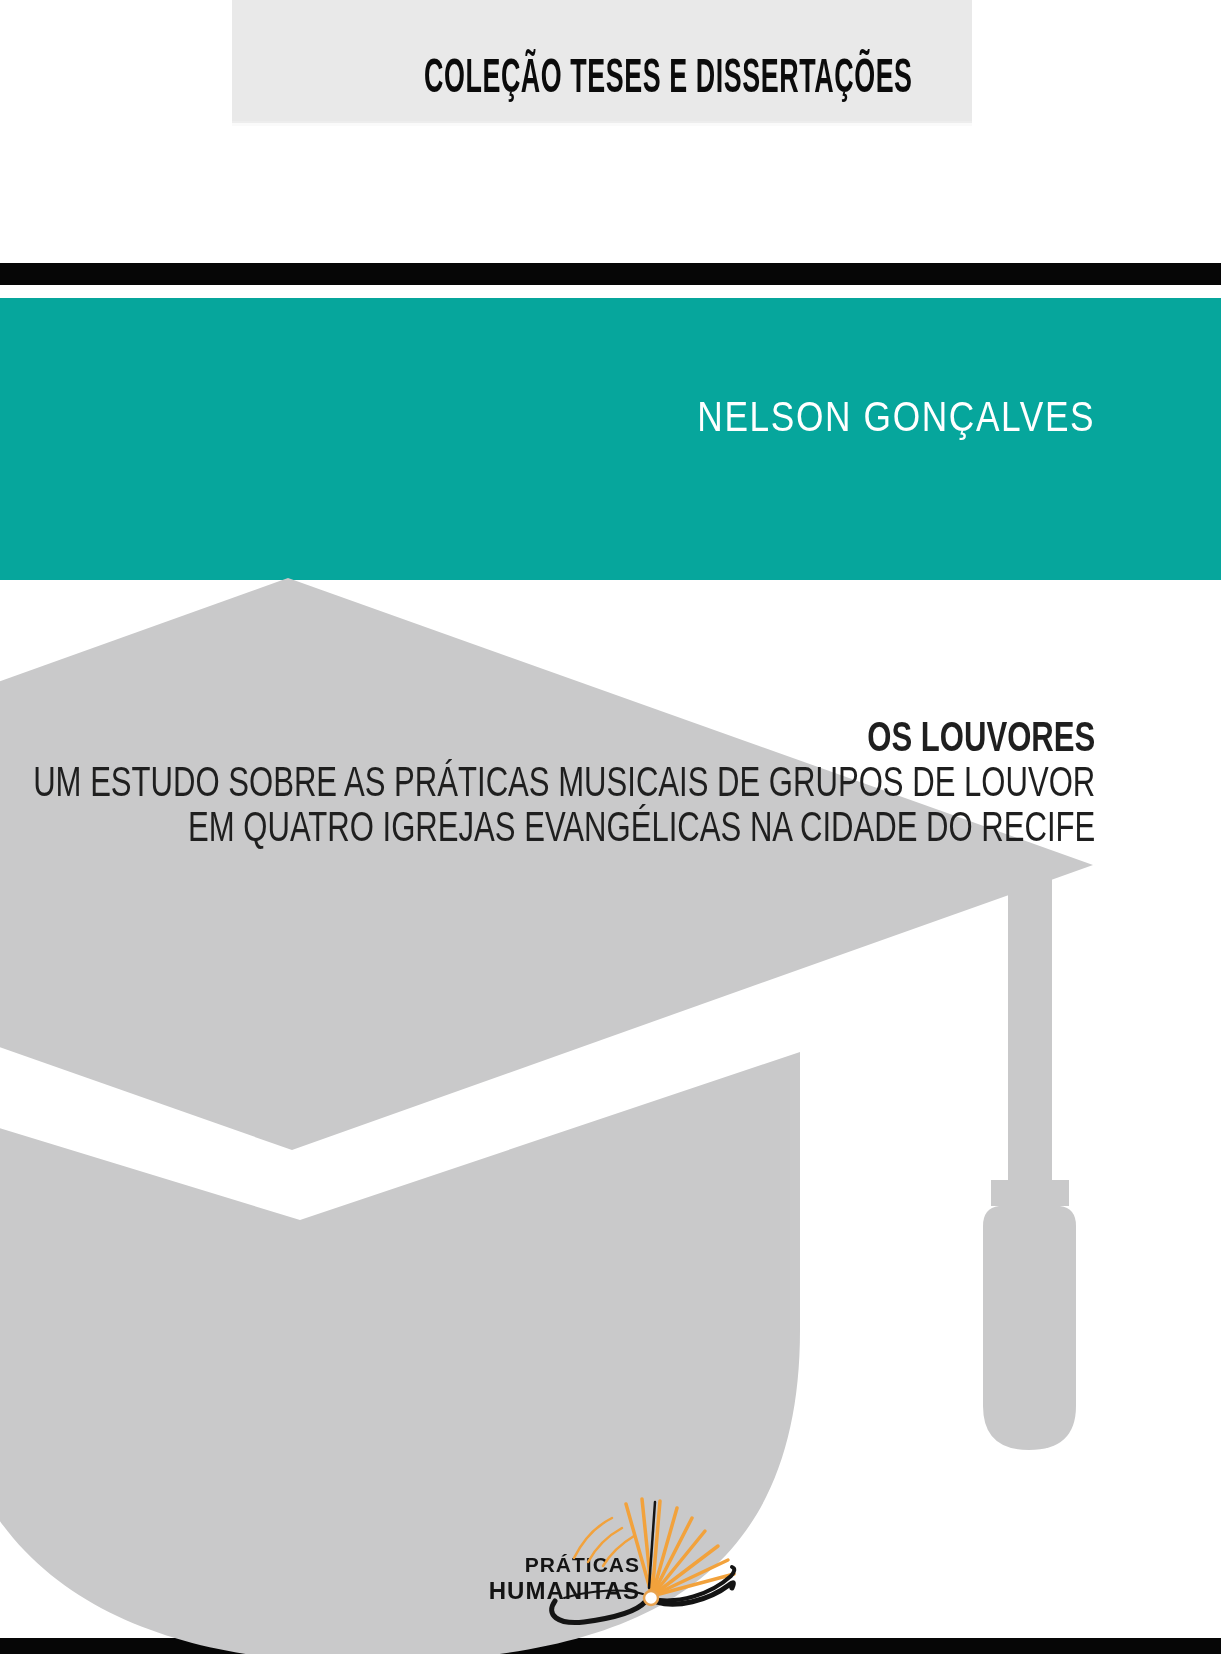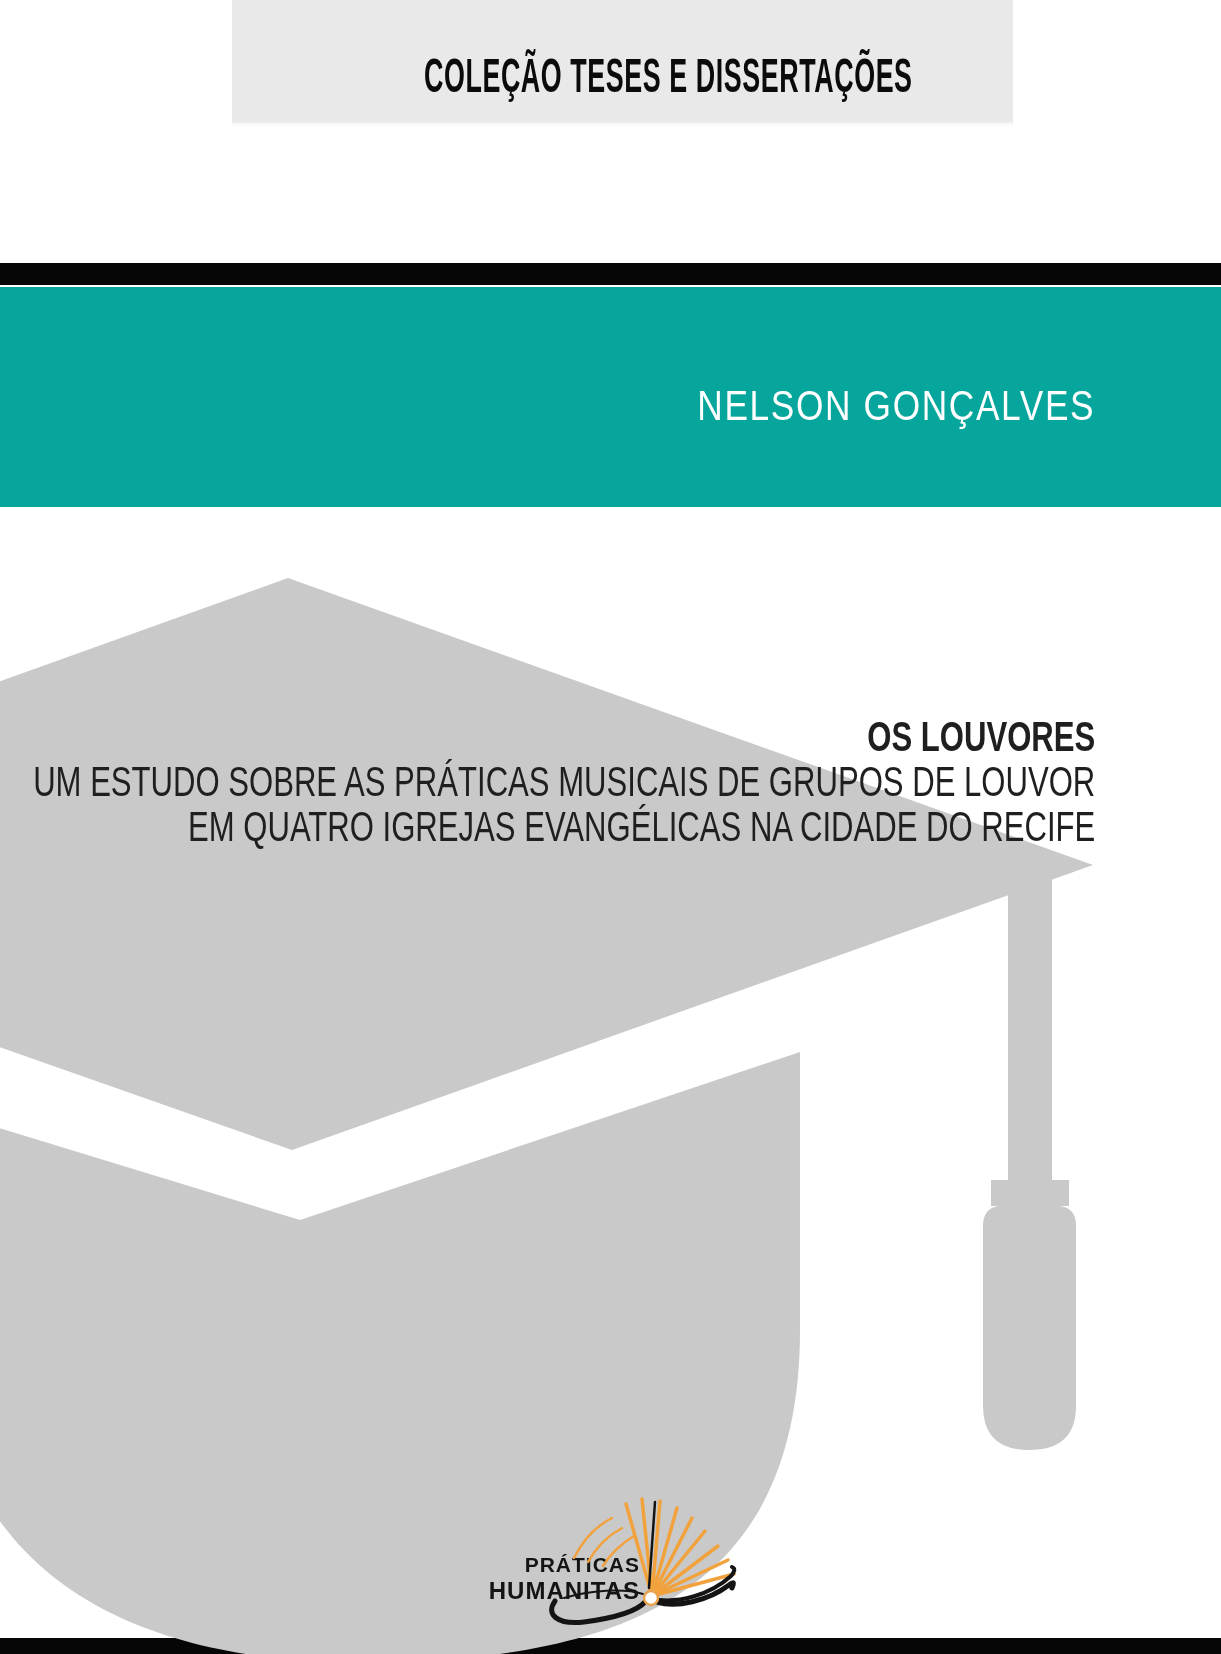--- a/index.html
+++ b/index.html
@@ -8,35 +8,34 @@
     width:1221px;height:1654px;
     overflow:hidden;
     background:#ffffff;
     font-family:"Liberation Sans", sans-serif;
   }
   
   .collection-banner{
     position:absolute;left:232px;top:0;width:740px;height:121px;
     background:var(--header-box,#E9E9E9);
     box-shadow:0 2px 0 rgba(0,0,0,0.05), 0 5px 0 rgba(0,0,0,0.02);
-    padding-left:41px;
   }
   .collection-title{
     position:absolute;left:0;right:0;top:52px;
     text-align:center;line-height:1;white-space:nowrap;
     font-size:48px;font-weight:bold;color:#0b0b0b;letter-spacing:1px;
   }
   .collection-title .squeeze{
     display:inline-block;transform:scaleX(0.56);transform-origin:center top;
   }
   
   .black-bar-top{position:absolute;left:0;top:263px;width:100%;height:22px;background:var(--bar-black,#060606);}
   .black-bar-bottom{position:absolute;left:0;bottom:0;width:100%;height:16px;background:var(--bar-black,#060606);}
   
-  .teal-band{position:absolute;left:0;top:287px;width:100%;height:220px;background:var(--teal,#06A69C);}
+  .teal-band{position:absolute;left:0;top:298px;width:100%;height:282px;background:var(--teal,#06A69C);}
   .author-name{
     position:absolute;right:126px;top:97px;
     white-space:nowrap;line-height:1;
     font-size:43px;font-weight:100;color:var(--author-col,#ffffff);letter-spacing:2px;
     transform:scaleX(0.82);transform-origin:right center;
   }
   
   .watermark{position:absolute;left:0;top:0;z-index:1;}
   .cap-fill{fill:var(--cap-gray,#C9C9CA);}
   

